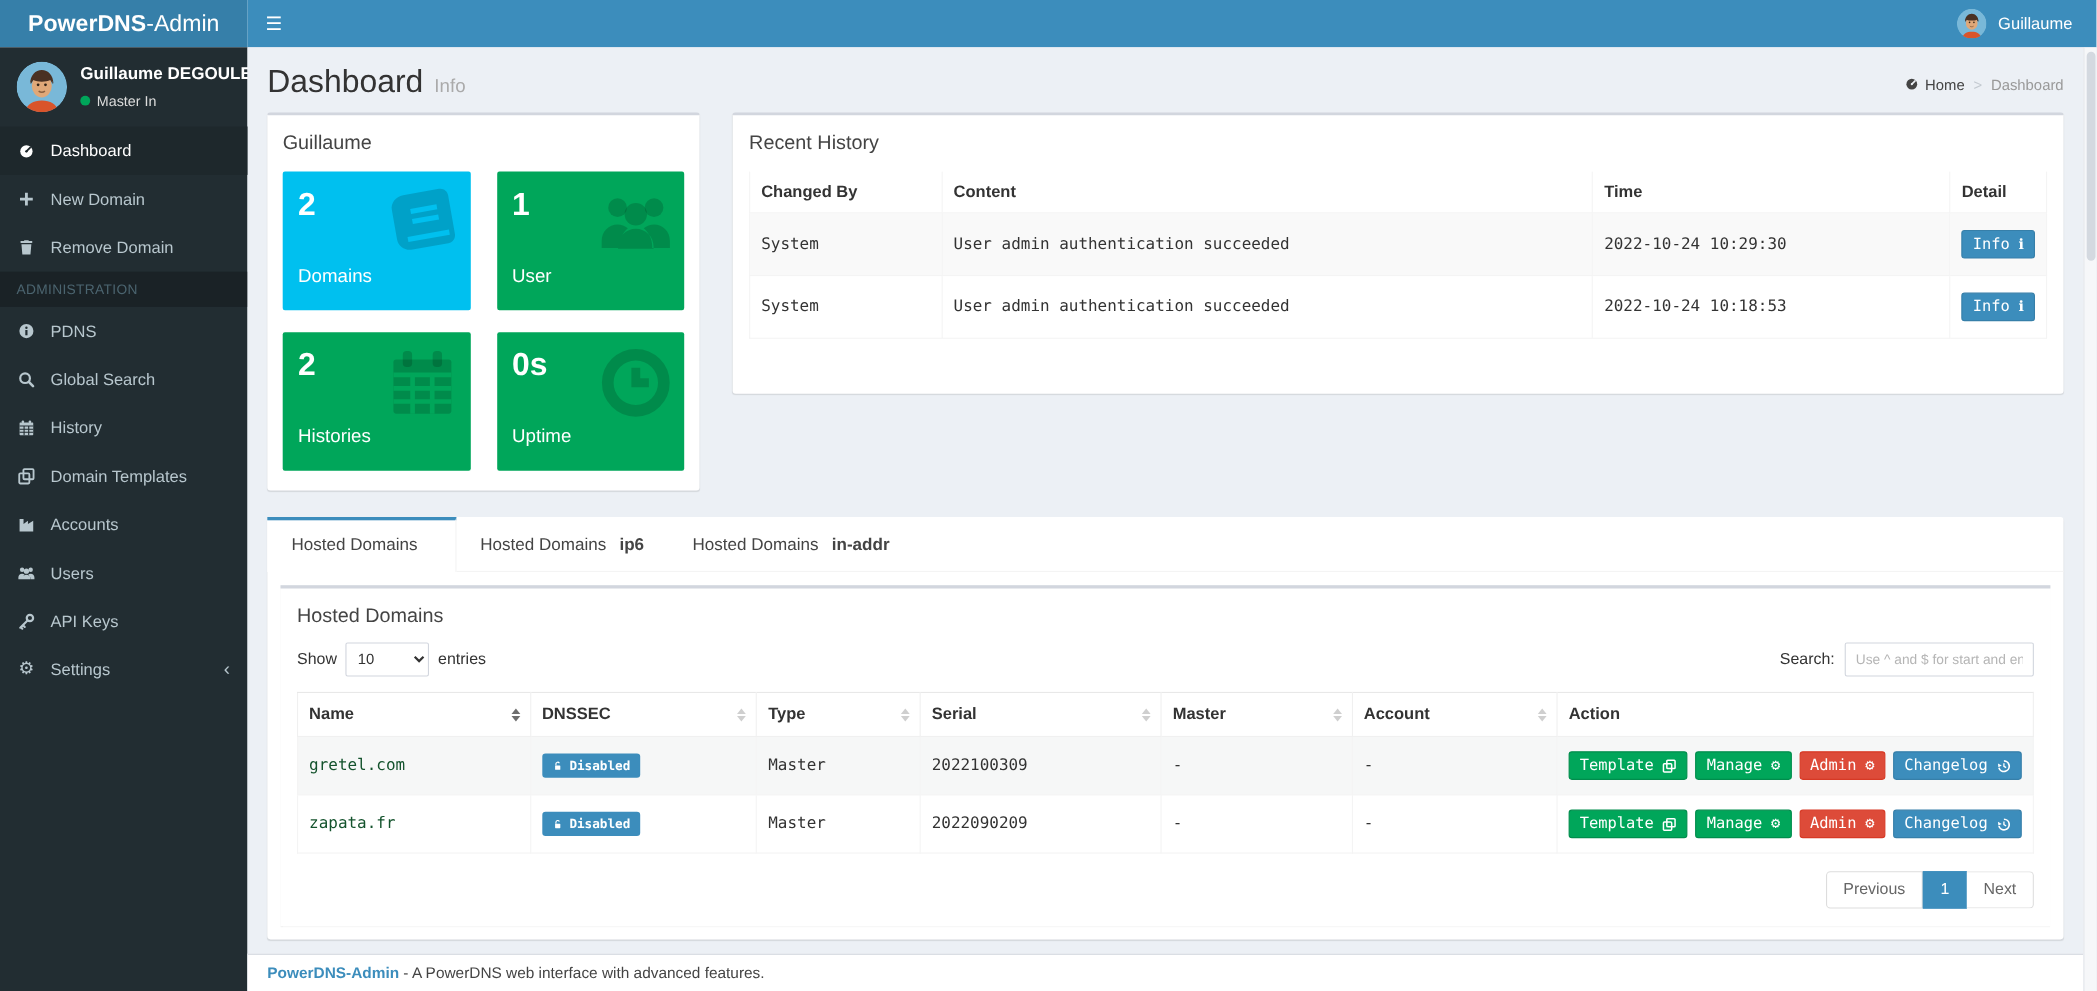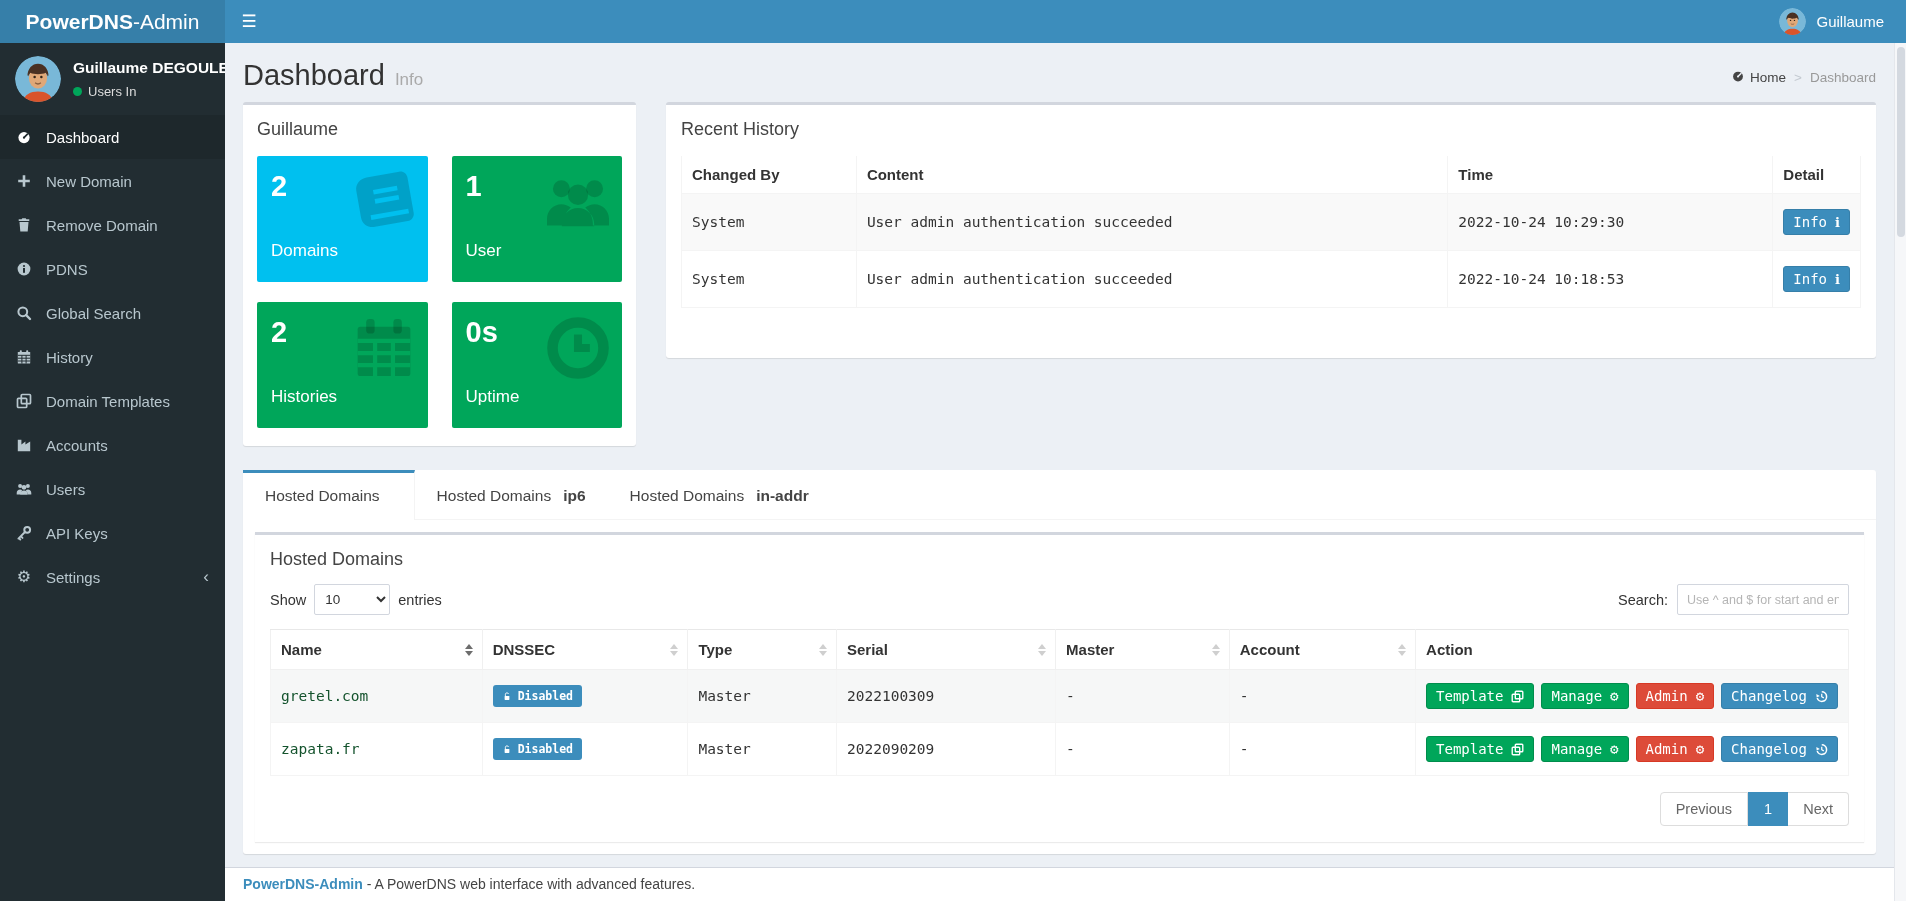--- a/index.html
+++ b/index.html
@@ -242,21 +242,21 @@
             <circle cx="20.5" cy="22" r="1.3" fill="#332519"></circle>
             <circle cx="27.5" cy="22" r="1.3" fill="#332519"></circle>
             <path d="M21 28c1.8 1.4 4.2 1.4 6 0" stroke="#8a5f3e" stroke-width="1.4" fill="none"></path>
             <path d="M8 48c2-8 8-11 16-11s14 3 16 11z" fill="#d9542b"></path>
           </svg>
       </span>
       <div>
         <div class="uname">Guillaume DEGOULET</div>
         <div class="user-status">
           <span class="dot"></span>
-          <span>Users In</span>
+          <span>Master In</span>
         </div>
       </div>
     </div>
 
     <div class="menu-item active">
       <span class="mi-icon">
           <svg viewBox="0 0 16 16">
             <use href="#i-gauge"></use>
           </svg>
         </span>
@@ -272,20 +272,21 @@
     </div>
     <div class="menu-item">
       <span class="mi-icon">
           <svg viewBox="0 0 16 16">
             <use href="#i-trash"></use>
           </svg>
         </span>
       <span>Remove Domain</span>
     </div>
 
+    <div class="sec-header">ADMINISTRATION</div>
     <div class="menu-item">
       <span class="mi-icon">
           <svg viewBox="0 0 16 16">
             <use href="#i-info"></use>
           </svg>
         </span>
       <span>PDNS</span>
     </div>
     <div class="menu-item">
       <span class="mi-icon">

